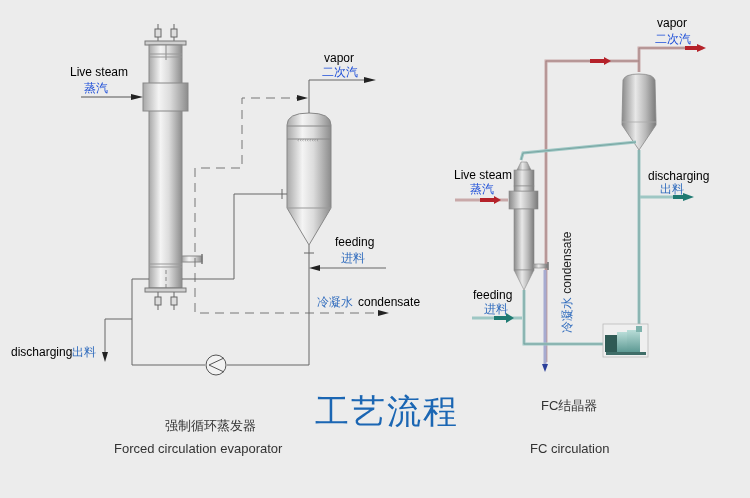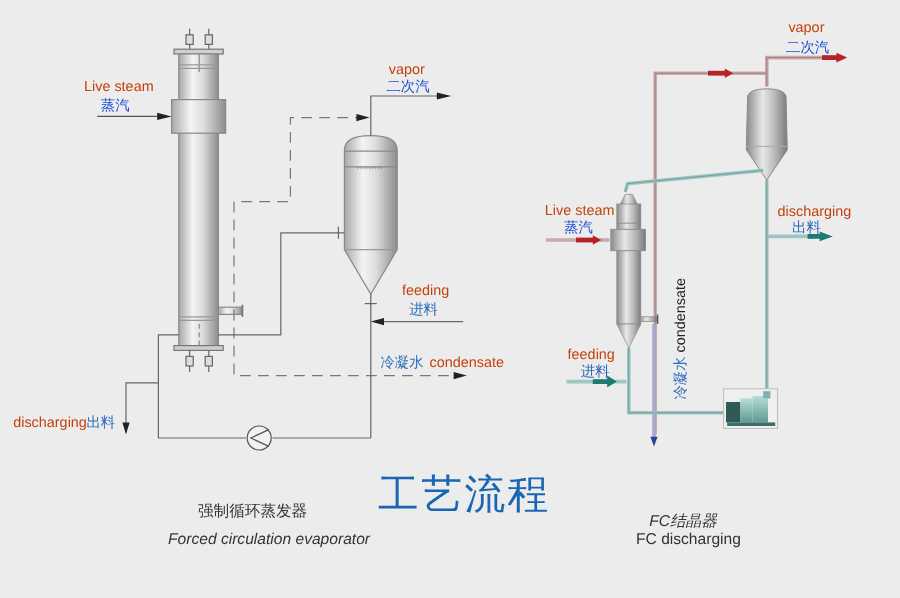--- a/index.html
+++ b/index.html
@@ -1,19 +1,19 @@
 <!DOCTYPE html>
 <html><head>
 <meta charset="utf-8">
 <style>
   html, body { margin: 0; padding: 0; }
   body { width: 750px; height: 498px; background: #ececec; overflow: hidden; position: relative;
          font-family: "Liberation Sans", "DejaVu Sans", sans-serif; }
   #diagram { position: absolute; left: 0; top: 0; width: 750px; height: 498px; }
-  .lbl { position: absolute; font-size: 12px; color: #c2410c; white-space: nowrap; line-height: 14px; }
+  .lbl { position: absolute; font-size: 12px; color: #000000; white-space: nowrap; line-height: 14px; }
   .cn-red { color: #1d4ed8; }
   .cn-blue { color: #2f6bbd; }
   .cap-cn { position: absolute; font-size: 13px; color: #333; white-space: nowrap; }
   .cap-en { position: absolute; font-size: 13px; color: #333; white-space: nowrap; }
   .title { position: absolute; font-size: 34px; color: #1b66b3; letter-spacing: 2px; white-space: nowrap; }
   .vert { position: absolute; transform: rotate(-90deg); transform-origin: left top; font-size: 12px; white-space: nowrap; }
 </style>
 </head>
 <body>
 
@@ -202,16 +202,16 @@
 <div class="lbl" style="left:648px; top:169px;">discharging</div>
 <div class="lbl cn-blue" style="left:660px; top:182px;">出料</div>
 <div class="lbl" style="left:473px; top:288px;">feeding</div>
 <div class="lbl cn-blue" style="left:484px; top:302px;">进料</div>
 <div class="vert" style="left:559px; top:333px;">
   <span class="cn-blue">冷凝水</span>
   <span style="color:#222;">condensate</span>
 </div>
 
 <div class="cap-cn" style="left:165px; top:417px;text-align:right;">强制循环蒸发器</div>
-<div class="cap-en" style="left:140px; top:441px;font-style:italic;">Forced circulation evaporator</div>
+<div class="cap-en" style="left:114px; top:441px;">Forced circulation evaporator</div>
 <div class="title" style="left:315px; top:389px;">工艺流程</div>
-<div class="cap-cn" style="left:541px; top:425px;font-style:italic;">FC结晶器</div>
-<div class="cap-en" style="left:530px; top:441px;">FC discharging</div>
+<div class="cap-cn" style="left:541px; top:397px;">FC结晶器</div>
+<div class="cap-en" style="left:530px; top:441px;">FC circulation</div>
 
 </body></html>

